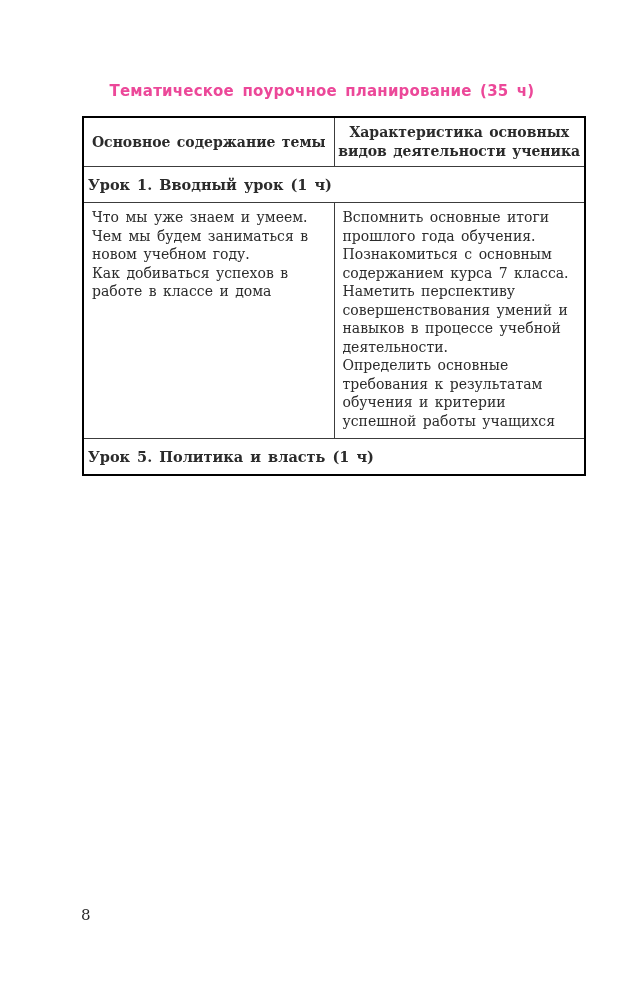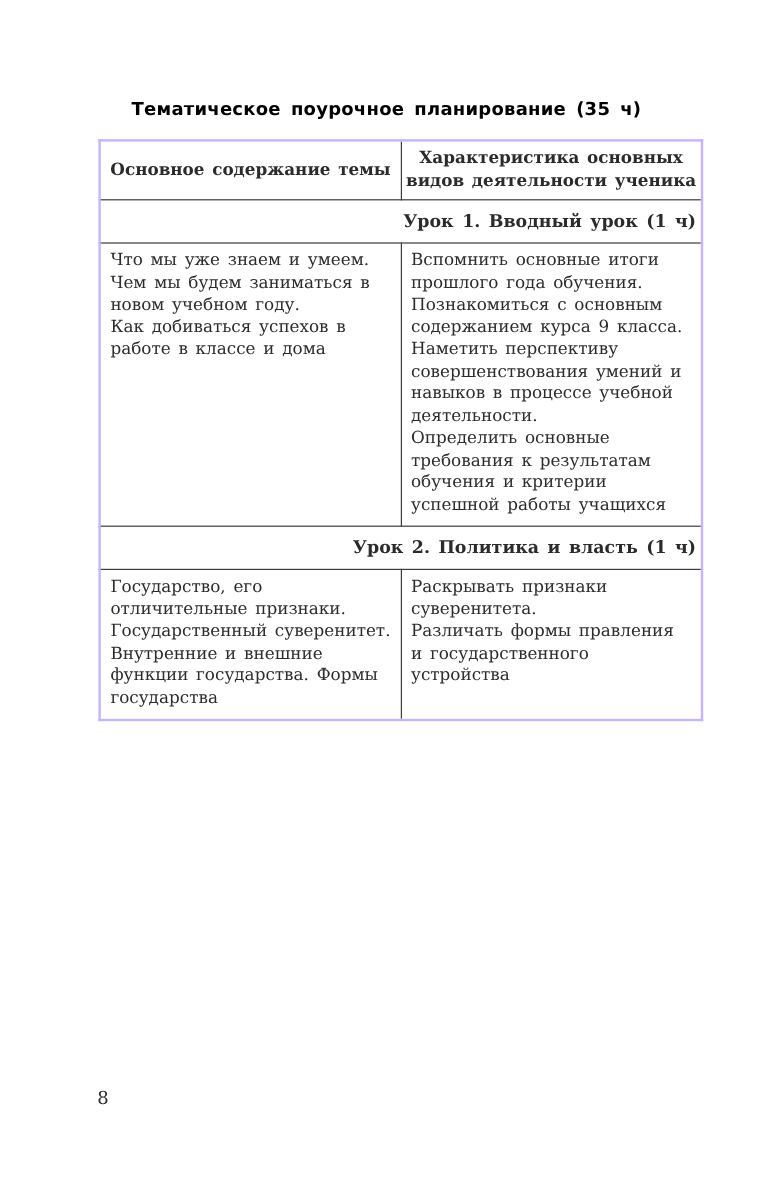--- a/index.html
+++ b/index.html
@@ -17,29 +17,29 @@
 
   .title {
     margin: 0;
     padding: 82px 20px 0 20px;
     font-family: "DejaVu Sans", sans-serif;
     font-weight: bold;
     font-size: 15px;
     letter-spacing: 0.2px;
     word-spacing: 3px;
     text-align: center;
-    color: #000000;
+    color: #ec4899;
   }
 
   table.plan-table {
     border-collapse: collapse;
     table-layout: fixed;
     width: 504px;
     margin: 16px 0 0 82px;
-    border: 2px solid #c4b5fd;
+    border: 2px solid #000000;
   }
   .plan-table col { width: 50%; }
   .plan-table th, .plan-table td {
     border: 1px solid #3c3c3c;
   }
 
   .plan-table th {
     font-weight: bold;
     font-size: 14px;
     line-height: 19px;
@@ -48,21 +48,21 @@
     vertical-align: middle;
     white-space: pre-line;
     word-spacing: 1.5px;
     padding: 2px 3px;
   }
 
   .section-cell {
     font-weight: bold;
     font-size: 14.5px;
     height: 31px;
-    text-align: right;
+    text-align: left;
     vertical-align: middle;
     word-spacing: 2px;
     padding: 2px 4px;
   }
 
   .content-cell {
     font-size: 14px;
     line-height: 18.5px;
     text-align: left;
     vertical-align: top;
@@ -104,48 +104,35 @@
       </tr>
       <tr>
         <td class="content-cell">Что мы уже знаем и умеем.
 Чем мы будем заниматься в
 новом учебном году.
 Как добиваться успехов в
 работе в классе и дома</td>
         <td class="content-cell">Вспомнить основные итоги
 прошлого года обучения.
 Познакомиться с основным
-содержанием курса 9 класса.
+содержанием курса 7 класса.
 Наметить перспективу
 совершенствования умений и
 навыков в процессе учебной
 деятельности.
 Определить основные
 требования к результатам
 обучения и критерии
 успешной работы учащихся</td>
       </tr>
 
 
       <tr>
-        <td class="section-cell" colspan="2">Урок 2. Политика и власть (1 ч)</td>
+        <td class="section-cell" colspan="2">Урок 5. Политика и власть (1 ч)</td>
       </tr>
 
-      <tr>
-        <td class="content-cell">Государство, его
-отличительные признаки.
-Государственный суверенитет.
-Внутренние и внешние
-функции государства. Формы
-государства</td>
-        <td class="content-cell">Раскрывать признаки
-суверенитета.
-Различать формы правления
-и государственного
-устройства</td>
-      </tr>
 
     </tbody>
   </table>
 
   <div class="pageno">8</div>
 
 </div>
 
 </body></html>

